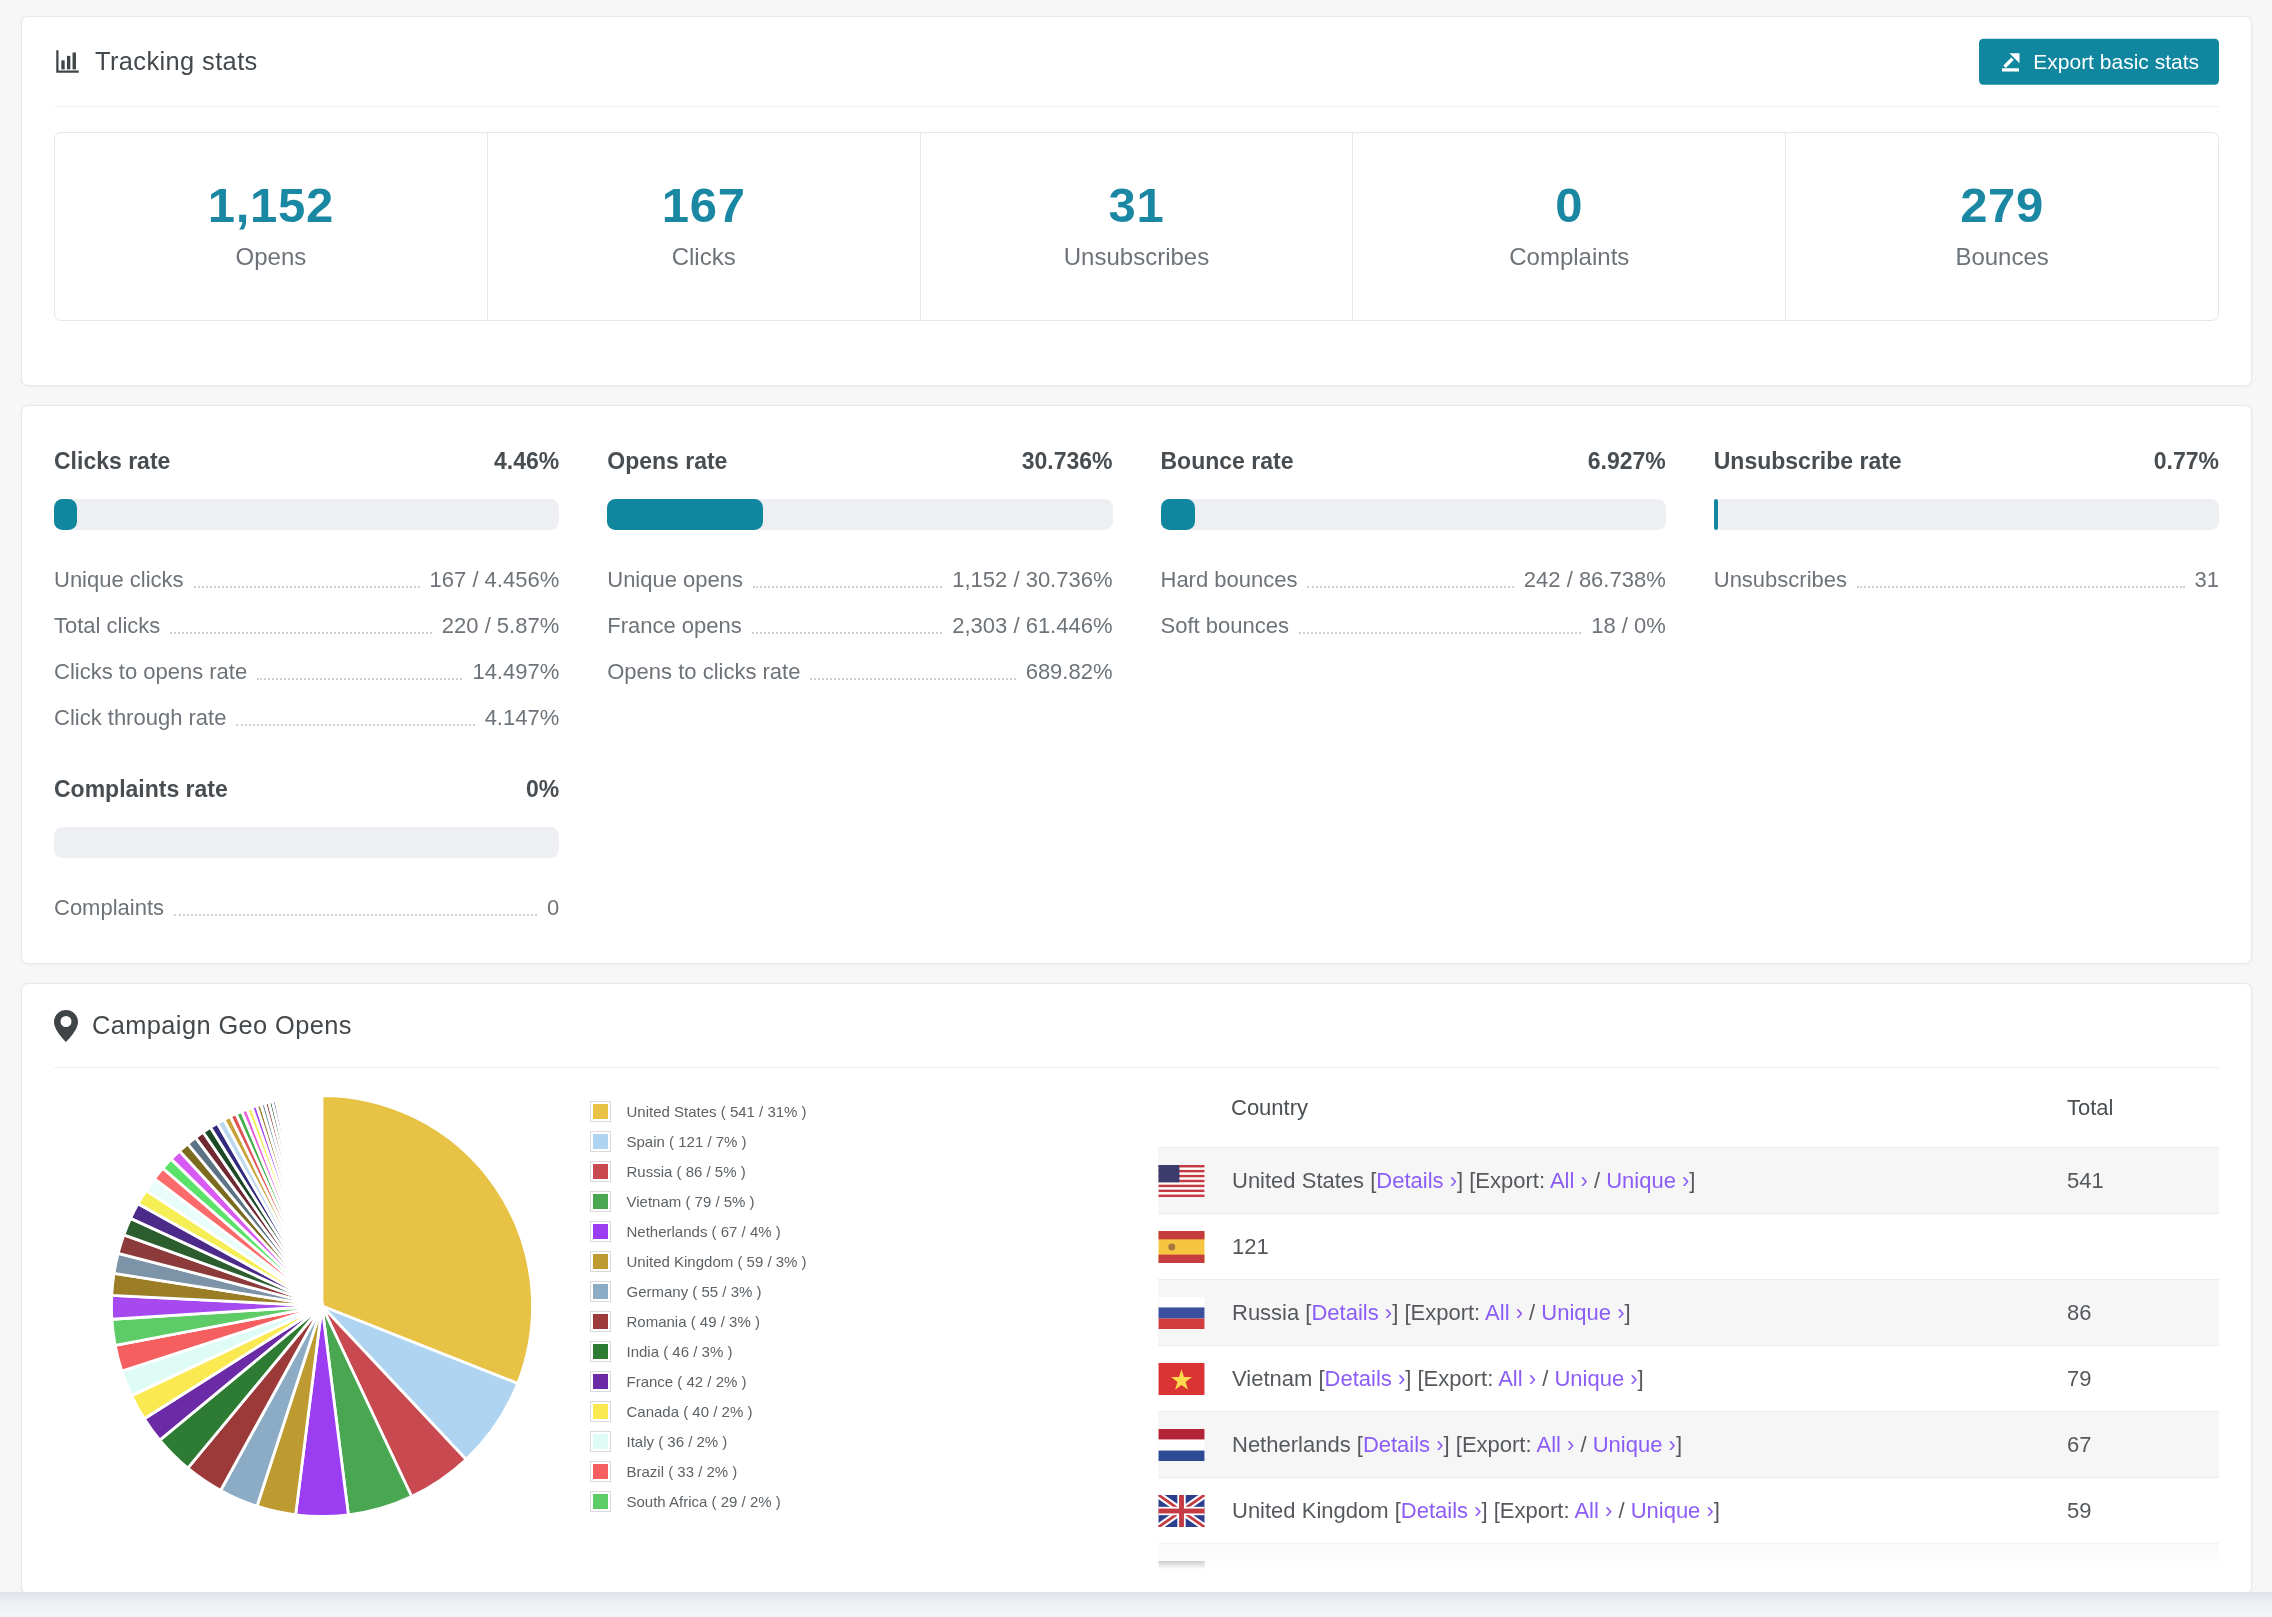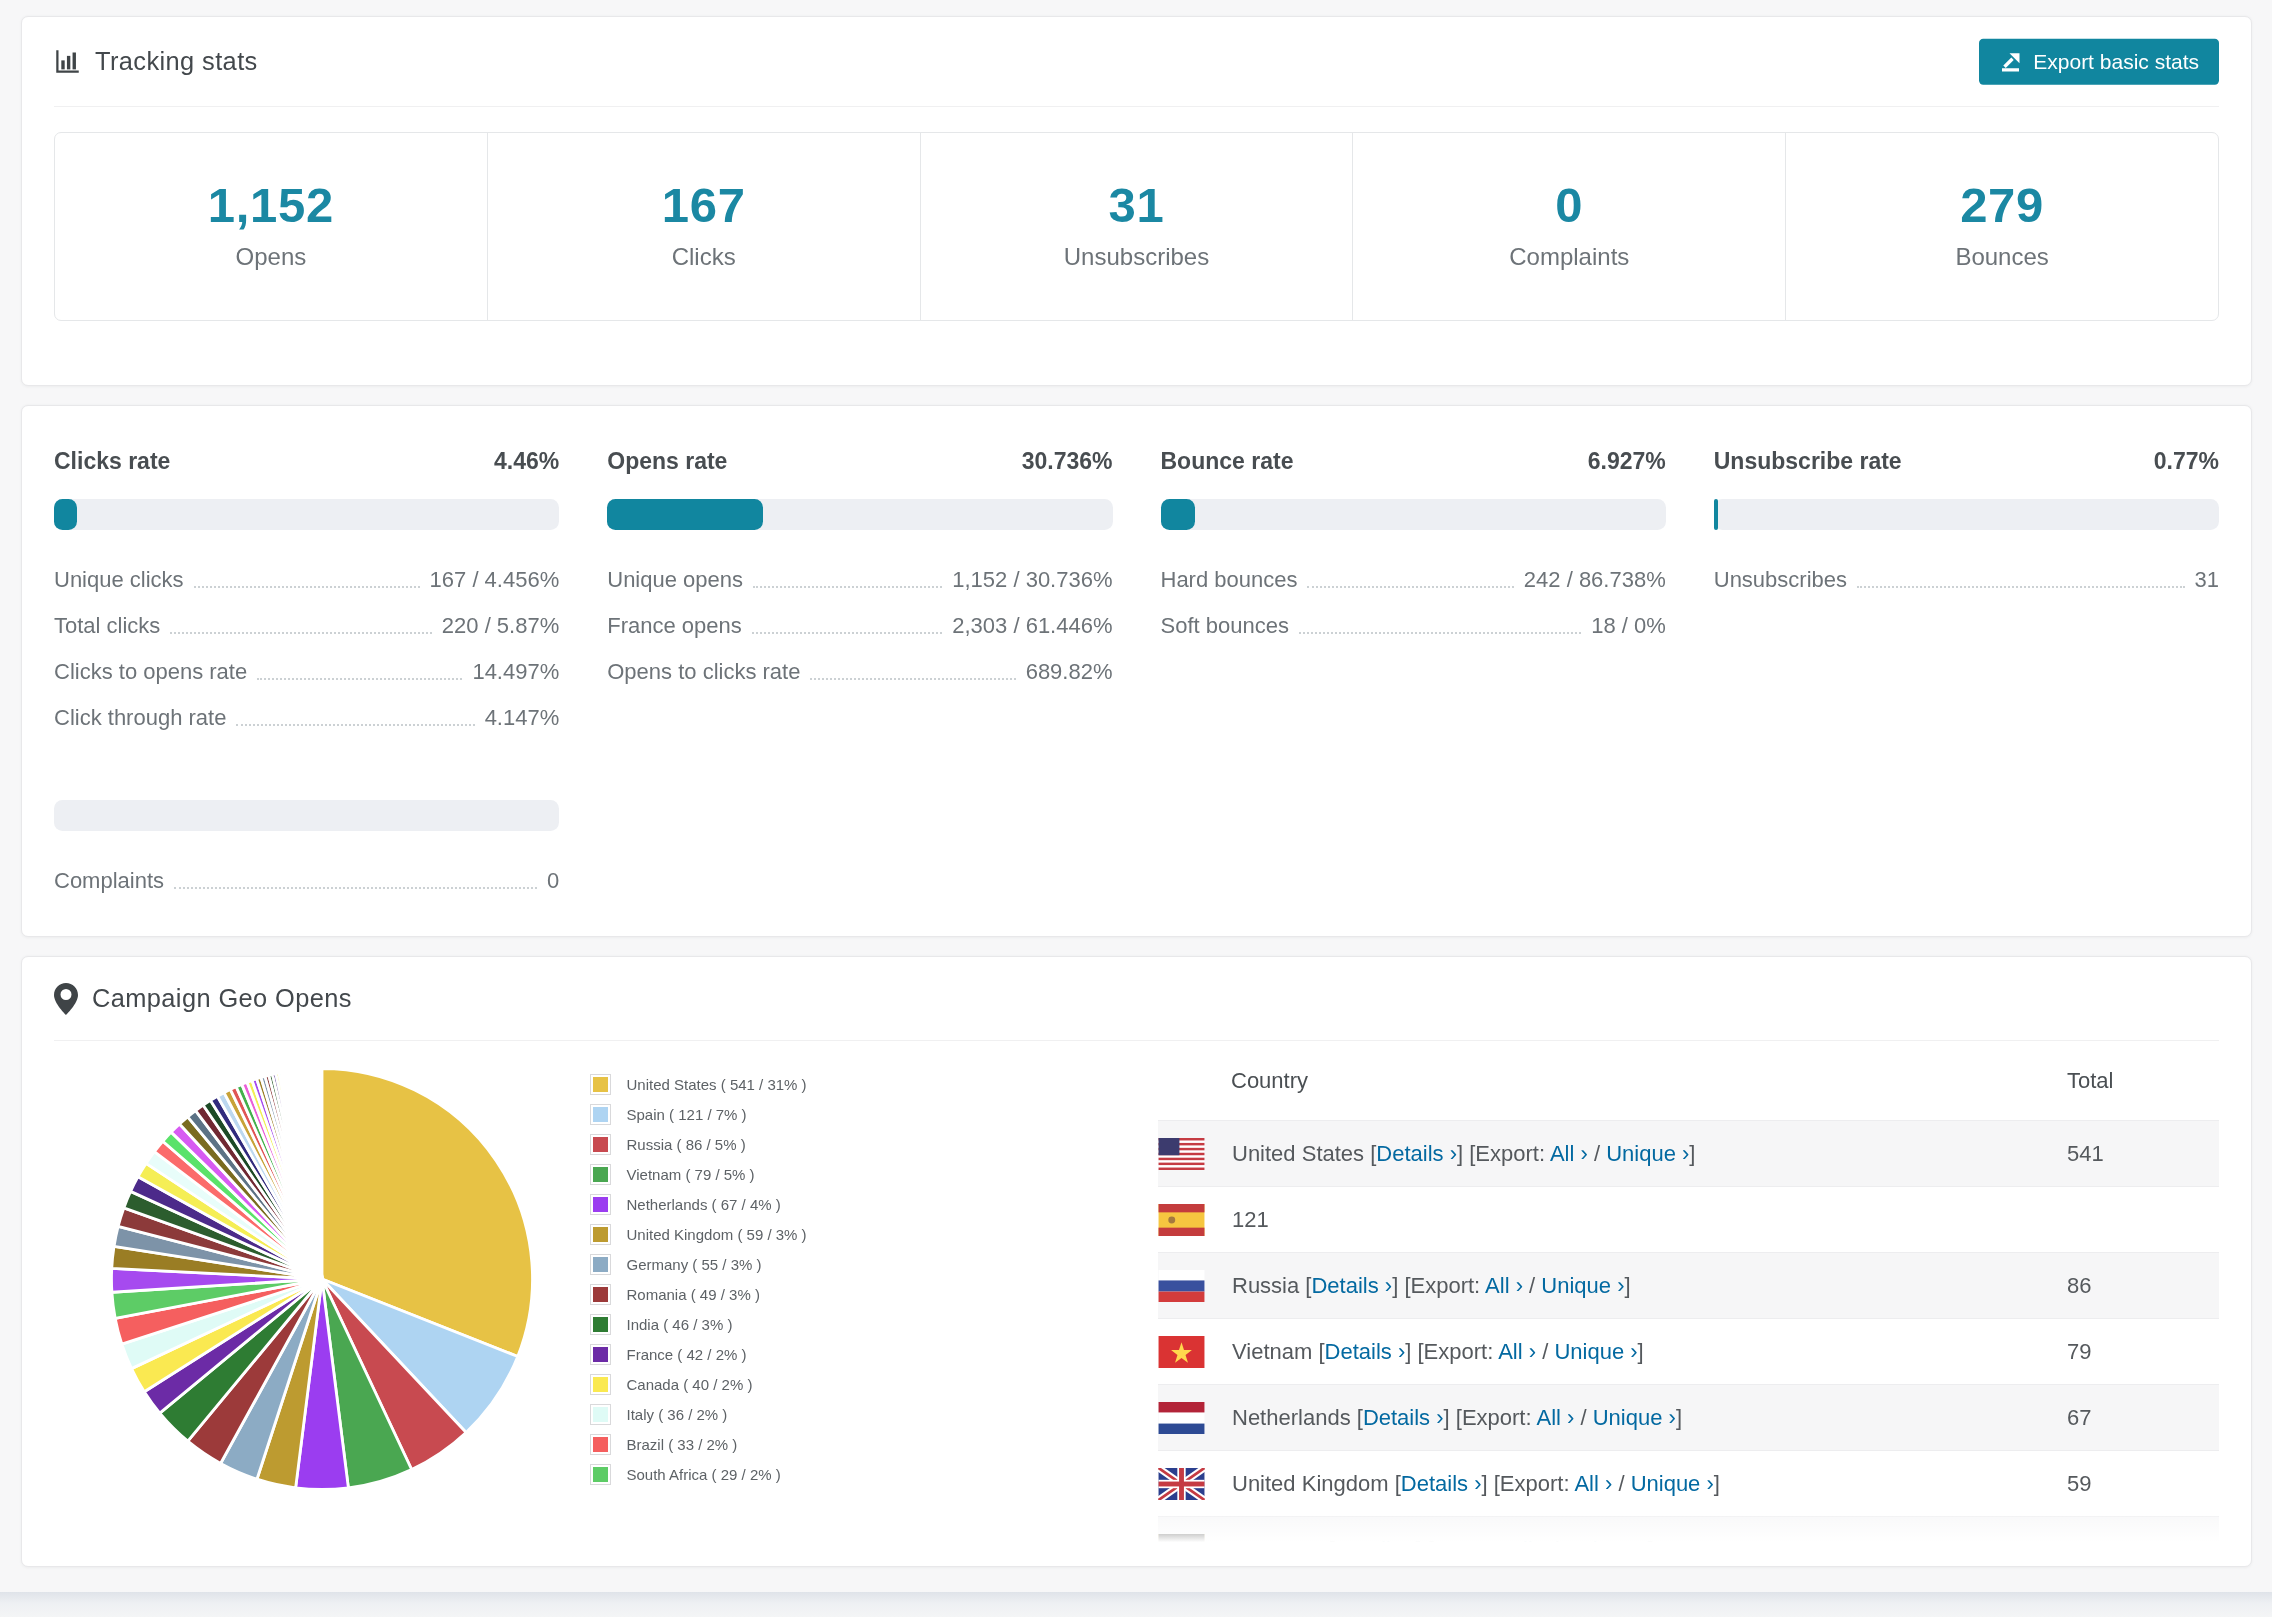--- a/index.html
+++ b/index.html
@@ -46,21 +46,21 @@
   .geo-head { display:flex; align-items:center; height:79px; font-size:22px; color:#4a4f53; }
   .head-spacer { width:73px; }
   .col-country { flex:1; }
   .col-total { width:152px; }
   .geo-row { display:flex; align-items:center; height:66px; font-size:22px;
     color:#55595d; border-top:0.7px solid #ededef; }
   .geo-row.shaded { background:#f6f6f7; }
   .flag { width:47px; height:32px; margin-right:27px; display:inline-flex; overflow:hidden; }
   .geo-country { flex:1; }
   .geo-total { width:152px; }
-  .geo-link { color:#0369a1; cursor:pointer; }
+  .geo-link { color:#8b5cf6; cursor:pointer; }
   .table-fade { position:absolute; left:0; right:0; bottom:0; height:45px;
     background:linear-gradient(rgba(255,255,255,0), #ffffff 85%); }
   .bottom-strip { position:absolute; left:0; right:0; top:1592px; height:25.4px;
     background:linear-gradient(180deg,#dfe3e9 0,#eef0f3 45%,#f4f5f6 100%); }
 </style>
 </head>
 <body>
 
 <div class="page">
 
@@ -200,20 +200,24 @@
           </div>
           <div class="rate-rows">
             <div class="drow">
               <span class="dlabel">Unsubscribes</span>
               <span class="leader"></span>
               <span class="dval">31</span>
             </div>
           </div>
         </div>
         <div class="rate-block">
+          <div class="rate-head">
+            <span class="rate-title">Complaints rate</span>
+            <span class="rate-value">0%</span>
+          </div>
           <div class="bar">
             <div class="bar-fill" style="width: 0%;"></div>
           </div>
           <div class="rate-rows">
             <div class="drow">
               <span class="dlabel">Complaints</span>
               <span class="leader"></span>
               <span class="dval">0</span>
             </div>
           </div>

